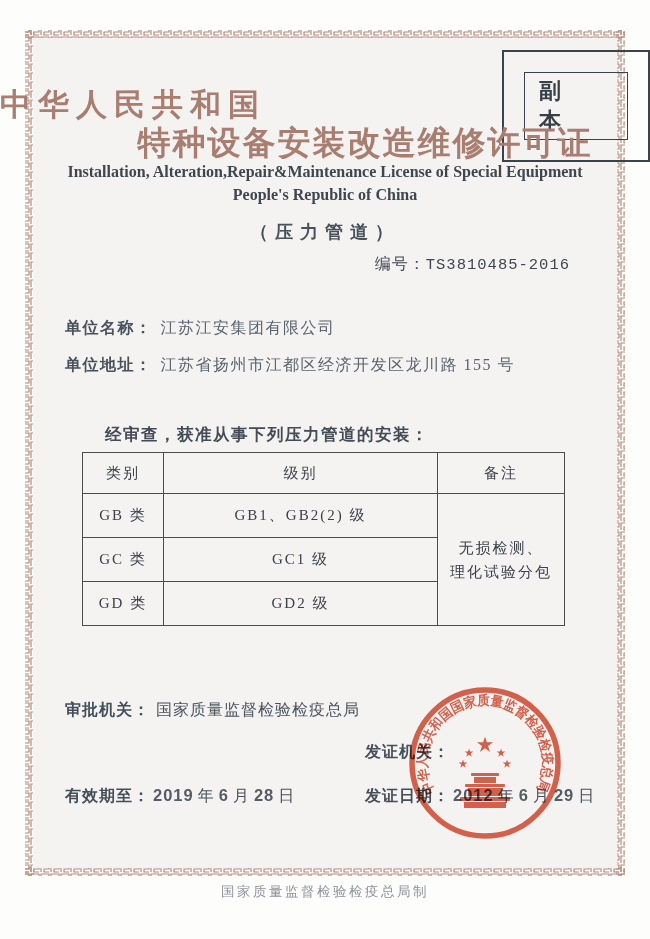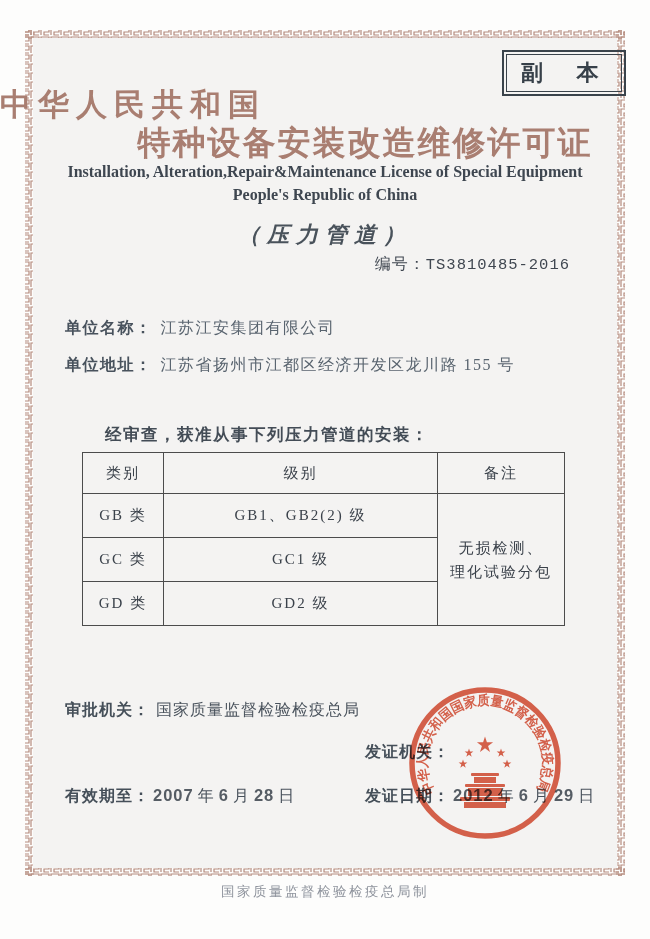--- a/index.html
+++ b/index.html
@@ -10,21 +10,21 @@
   }
   .abs{position:absolute;}
   .paper-inner{
     left:33px;top:38px;width:584px;height:830px;
     background:#f4f3f2;
   }
   .frame-svg{left:0;top:0;}
   
   .badge-outer{
     left:502px;top:50px;
-    border:2.5px solid #3a434b;padding:2px;background:transparent;
+    border:2.5px solid #3a434b;padding:20px;background:transparent;
   }
   .badge-inner{
     border:1.5px solid #3a434b;
     padding:3px 8px 3px 14px;
     font-size:22px;font-weight:bold;color:#374049;letter-spacing:14px;
     font-family:"Liberation Serif","DejaVu Serif",serif;
   }
   .title-cn1{
     left:0;top:84px;width:650px;text-align:left;
     font-size:31px;font-weight:bold;color:#a97e71;letter-spacing:7px;
@@ -34,21 +34,21 @@
     font-size:33px;font-weight:bold;color:#a97e71;letter-spacing:2px;padding-left:40px;
   }
   .title-en{
     left:0;width:650px;text-align:center;
     font-size:16px;font-weight:bold;color:#3e4650;
   }
   .en1{top:163px;}
   .en2{top:186px;}
   .scope-line{
     left:0;top:220px;width:650px;text-align:center;
-    font-size:22px;font-weight:bold;color:#49525b;letter-spacing:7px;font-style:italic;
+    font-size:18px;font-weight:bold;color:#49525b;letter-spacing:7px;
   }
   .license-no{
     top:254px;right:80px;
     font-size:16px;color:#3f4650;letter-spacing:1px;text-align:right;
   }
   .license-no .val{font-family:"Liberation Mono","DejaVu Sans Mono",monospace;font-size:15.5px;}
   .field-line{left:65px;font-size:16px;color:#4a5560;letter-spacing:1.5px;}
   .field-line .lab{font-weight:600;color:#48525d;}
   .field-line .val{color:#59646f;margin-left:8px;}
   .unit-name{top:318px;}
@@ -163,21 +163,21 @@
 </tbody>
   </table>
 
 <div class="abs foot-line fl1">
   <span class="lab">审批机关：</span><span class="val">国家质量监督检验检疫总局</span>
 </div>
 <div class="abs foot-line fl2">
   <span class="lab">发证机关：</span>
 </div>
 <div class="abs foot-line fl3">
-  <span class="lab">有效期至：</span><span class="num">2007</span><span class="dunit">年</span><span class="num">6</span><span class="dunit">月</span><span class="num">28</span><span class="dunit">日</span>
+  <span class="lab">有效期至：</span><span class="num">2019</span><span class="dunit">年</span><span class="num">6</span><span class="dunit">月</span><span class="num">28</span><span class="dunit">日</span>
 </div>
 <div class="abs foot-line fl4">
   <span class="lab">发证日期：</span><span class="num">2012</span><span class="dunit">年</span><span class="num">6</span><span class="dunit">月</span><span class="num">29</span><span class="dunit">日</span>
 </div>
 
 <svg class="abs seal-svg" width="160" height="160" viewBox="0 0 160 160">
   <defs>
     <path id="st" d="M0,-1 L0.224,-0.309 0.951,-0.309 0.363,0.118 0.588,0.809 0,0.382 -0.588,0.809 -0.363,0.118 -0.951,-0.309 -0.224,-0.309 Z"></path>
     <path id="sealArc" d="M29.8,109 A58,58 0 1 1 130.2,109" fill="none"></path>
   </defs>

